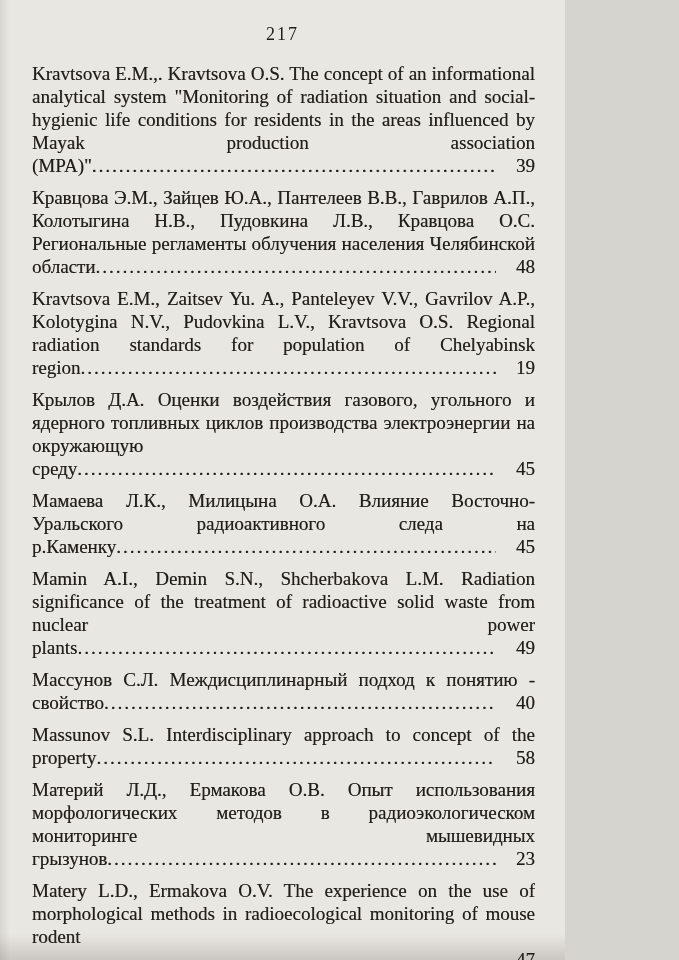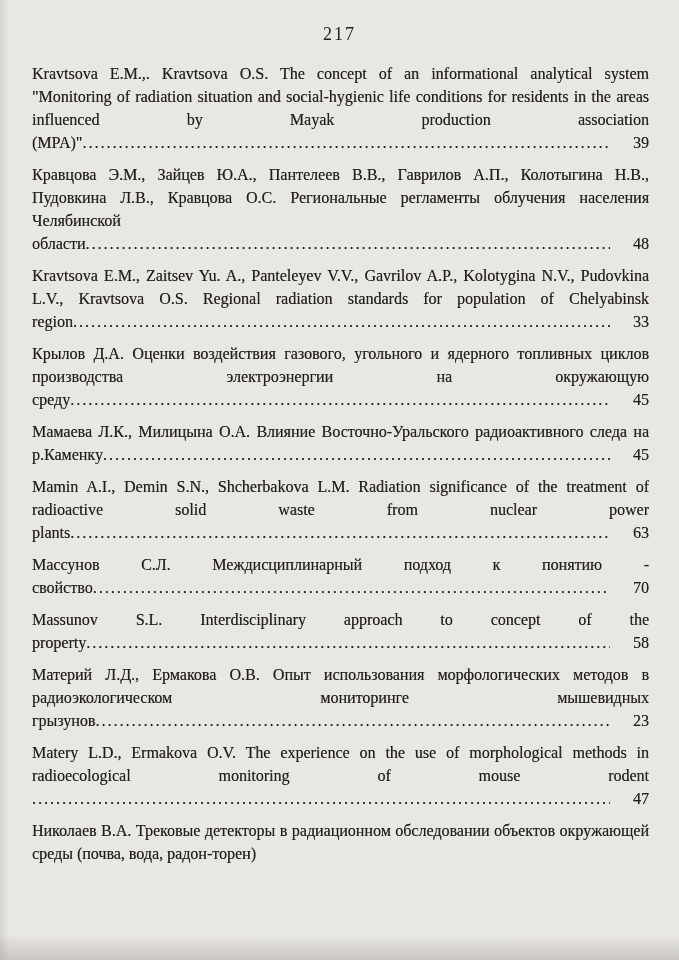--- a/index.html
+++ b/index.html
@@ -6,21 +6,21 @@
     --paper:#e9e7e2;
     --ink:#201e1a;
   }
   html,body{
     margin:0;padding:0;
     width:679px;height:960px;
     background:#d6d4cf;
   }
   .scan-page{
     position:relative;
-    width:679px;height:960px;
+    width:565px;height:960px;
     background:var(--paper);
     overflow:hidden;
     font-family:"Liberation Serif","DejaVu Serif",serif;
     color:var(--ink);
   }
   
   .scan-artifact{
     position:absolute;left:0;right:0;bottom:0;height:26px;
     background:linear-gradient(to bottom,rgba(0,0,0,0),rgba(60,55,48,0.18));
     pointer-events:none;
@@ -37,21 +37,21 @@
     letter-spacing:2px;
   }
   .toc{
     position:absolute;
     left:32px;right:30px;top:62px;
   }
   .entry{
     position:relative;
     overflow:hidden;
     text-align:justify;
-    font-size:16px;
+    font-size:19px;
     line-height:23px;
     margin:0 0 9px 0;
     text-shadow:0.3px 0 0 rgba(32,30,26,0.55); 
   }
   .entry-text{ }
   .leader::after{
     content:"........................................................................................................................................................";
     white-space:nowrap;
     letter-spacing:2px;
   }
@@ -70,31 +70,31 @@
 <div class="scan-page">
 
   <div class="folio">217</div>
 
   <div class="toc">
 
     <div class="entry"><span class="entry-text">Kravtsova E.M.,. Kravtsova O.S. The concept of an informational analytical system "Monitoring of radiation situation and social-hygienic life conditions for residents in the areas influenced by Mayak production association (MPA)"</span><span class="leader"></span><span class="entry-page">39</span></div>
 
     <div class="entry"><span class="entry-text">Кравцова Э.М., Зайцев Ю.А., Пантелеев В.В., Гаврилов А.П., Колотыгина Н.В., Пудовкина Л.В., Кравцова О.С. Региональные регламенты облучения населения Челябинской области</span><span class="leader"></span><span class="entry-page">48</span></div>
 
-    <div class="entry"><span class="entry-text">Kravtsova E.M., Zaitsev Yu. A., Panteleyev V.V., Gavrilov A.P., Kolotygina N.V., Pudovkina L.V., Kravtsova O.S. Regional radiation standards for population of Chelyabinsk region</span><span class="leader"></span><span class="entry-page">33</span></div>
+    <div class="entry"><span class="entry-text">Kravtsova E.M., Zaitsev Yu. A., Panteleyev V.V., Gavrilov A.P., Kolotygina N.V., Pudovkina L.V., Kravtsova O.S. Regional radiation standards for population of Chelyabinsk region</span><span class="leader"></span><span class="entry-page">19</span></div>
 
     <div class="entry"><span class="entry-text">Крылов Д.А. Оценки воздействия газового, угольного и ядерного топливных циклов производства электроэнергии на окружающую среду</span><span class="leader"></span><span class="entry-page">45</span></div>
 
     <div class="entry"><span class="entry-text">Мамаева Л.К., Милицына О.А. Влияние Восточно-Уральского радиоактивного следа на р.Каменку</span><span class="leader"></span><span class="entry-page">45</span></div>
 
 
 
-    <div class="entry"><span class="entry-text">Mamin A.I., Demin S.N., Shcherbakova L.M. Radiation significance of the treatment of radioactive solid waste from nuclear power plants</span><span class="leader"></span><span class="entry-page">63</span></div>
+    <div class="entry"><span class="entry-text">Mamin A.I., Demin S.N., Shcherbakova L.M. Radiation significance of the treatment of radioactive solid waste from nuclear power plants</span><span class="leader"></span><span class="entry-page">49</span></div>
 
-    <div class="entry"><span class="entry-text">Массунов С.Л. Междисциплинарный подход к понятию - свойство</span><span class="leader"></span><span class="entry-page">70</span></div>
+    <div class="entry"><span class="entry-text">Массунов С.Л. Междисциплинарный подход к понятию - свойство</span><span class="leader"></span><span class="entry-page">40</span></div>
 
     <div class="entry"><span class="entry-text">Massunov S.L. Interdisciplinary approach to concept of the property</span><span class="leader"></span><span class="entry-page">58</span></div>
 
     <div class="entry"><span class="entry-text">Материй Л.Д., Ермакова О.В. Опыт использования морфологических методов в радиоэкологическом мониторинге мышевидных грызунов</span><span class="leader"></span><span class="entry-page">23</span></div>
 
     <div class="entry"><span class="entry-text">Matery L.D., Ermakova O.V. The experience on the use of morphological methods in radioecological monitoring of mouse rodent </span><span class="leader"></span><span class="entry-page">47</span></div>
 
     <div class="entry"><span class="entry-text">Николаев В.А. Трековые детекторы в радиационном обследовании объектов окружающей среды (почва, вода, радон-торен)</span></div>
 
   </div>

